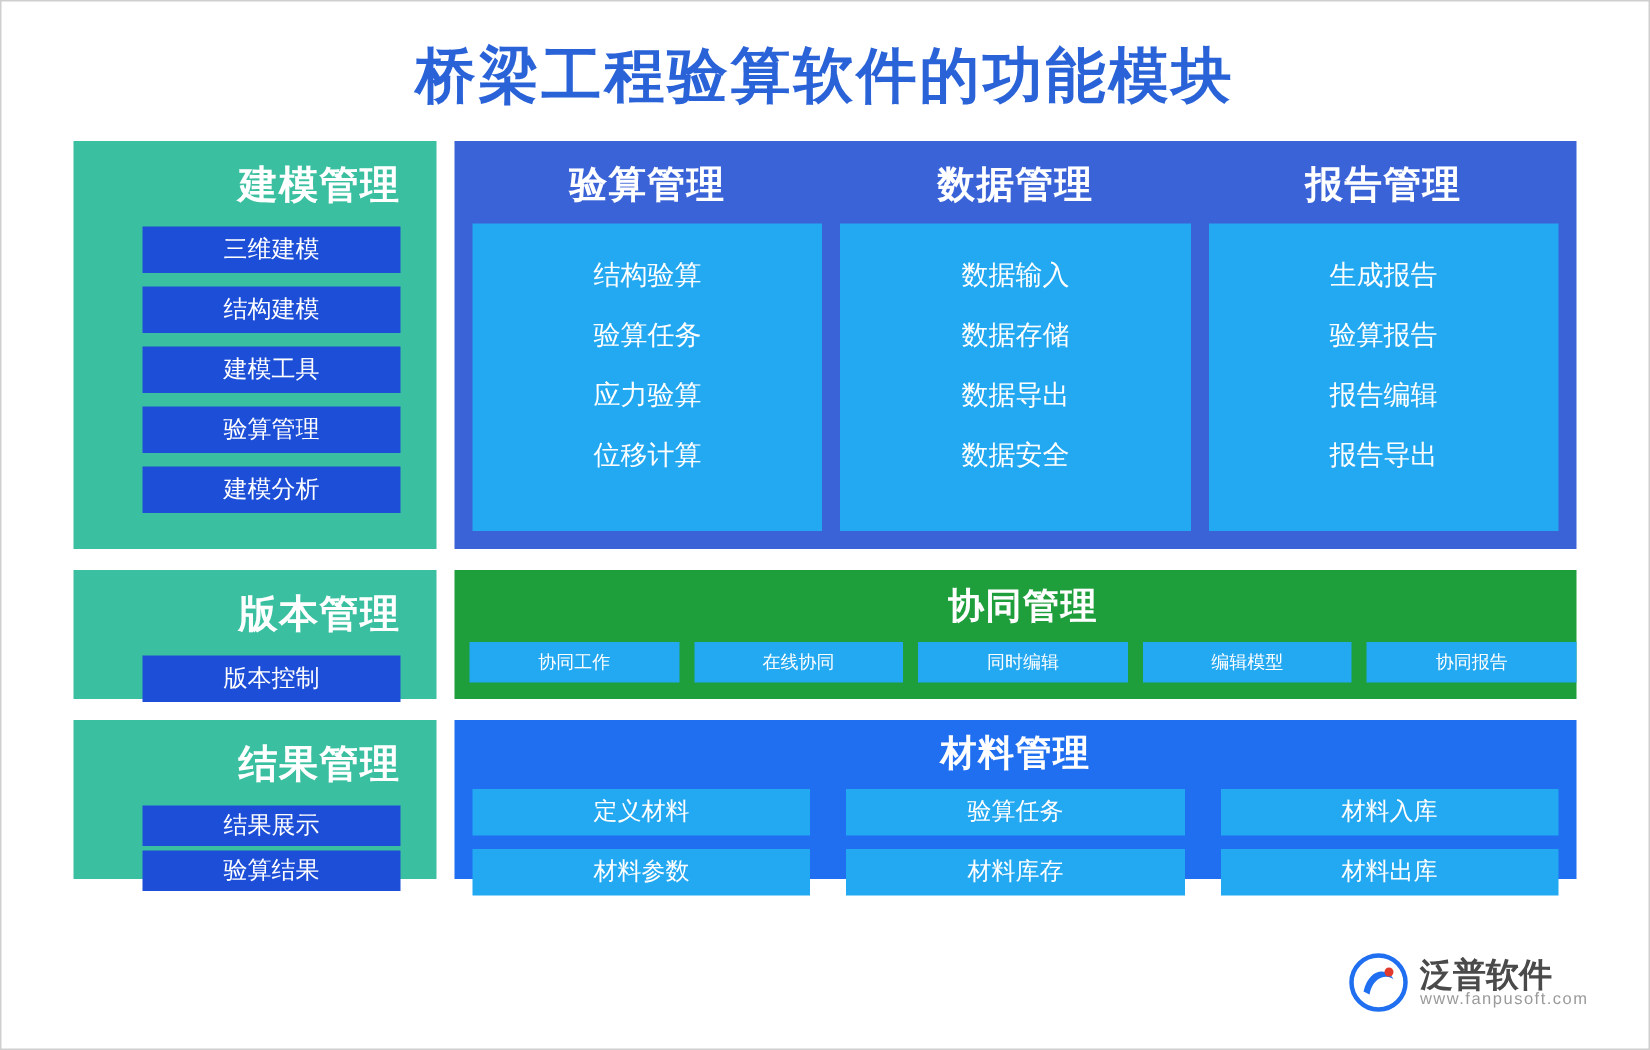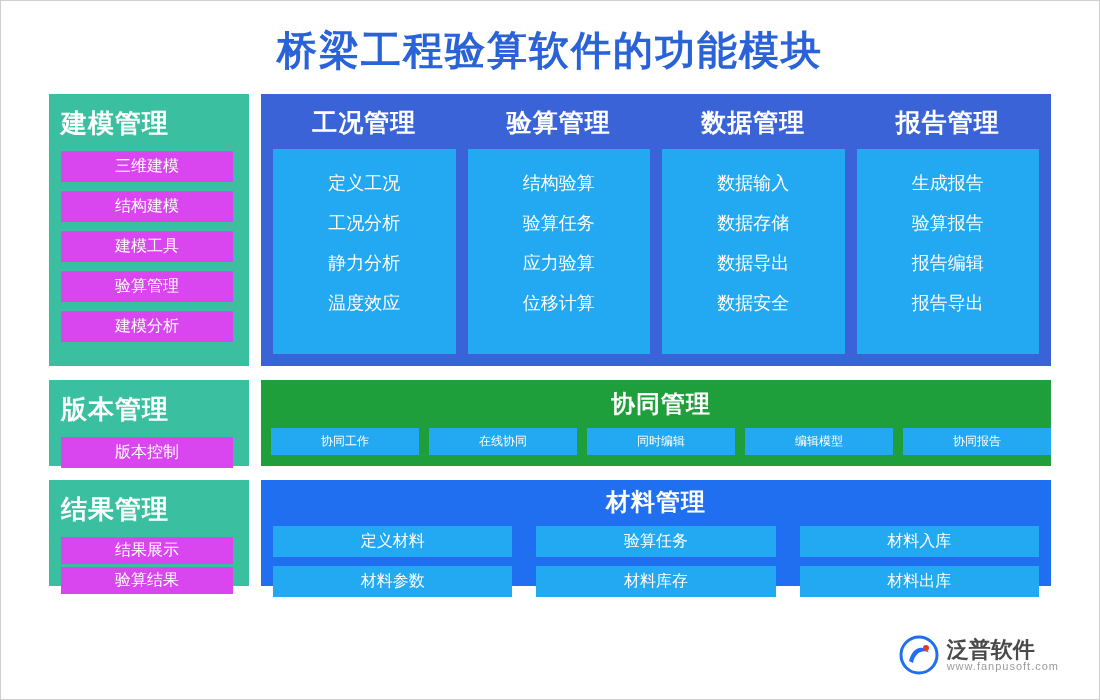--- a/index.html
+++ b/index.html
@@ -23,33 +23,33 @@
   }
 
   
   .row{display:flex;align-items:stretch;}
   .row1{margin:16px 48px 0 48px;height:272px;}
   .row2{margin:14px 48px 0 48px;height:86px;}
   .row3{margin:14px 48px 0 48px;height:106px;}
 
   
   .left-card{
-    width:200px;
+    width:242px;
     box-sizing:border-box;
-    padding:6px 11px 10px 12px;
-    display:flex;flex-direction:column;align-items:flex-start;
+    padding:6px 24px 10px 12px;
+    display:flex;flex-direction:column;align-items:flex-end;
   }
   .teal{background:#3ac0a0;}
   .left-title{
     color:#ffffff;font-size:26px;font-weight:bold;
     font-family:"Liberation Serif", serif;
     margin:6px 0 10px 0;letter-spacing:1px;
   }
   .chip{
-    background:#d946ef;color:#ffffff;
+    background:#1d4ed8;color:#ffffff;
     font-size:16px;
     width:172px;text-align:center;
     padding:5px 0;margin-bottom:9px;
     font-family:"Liberation Serif", serif;
   }
   .chip.tight{margin-bottom:3px;padding:3px 0;}
 
   
   .blue-panel{
     flex:1;margin-left:12px;
@@ -136,29 +136,20 @@
     <div class="left-title">建模管理</div>
     <div class="chip">三维建模</div>
     <div class="chip">结构建模</div>
     <div class="chip">建模工具</div>
     <div class="chip">验算管理</div>
     <div class="chip">建模分析</div>
   </div>
 
   <div class="blue-panel">
 
-    <div class="col">
-      <div class="col-title">工况管理</div>
-      <div class="col-body">
-        <div class="col-item">定义工况</div>
-        <div class="col-item">工况分析</div>
-        <div class="col-item">静力分析</div>
-        <div class="col-item">温度效应</div>
-      </div>
-    </div>
 
     <div class="col">
       <div class="col-title">验算管理</div>
       <div class="col-body">
         <div class="col-item">结构验算</div>
         <div class="col-item">验算任务</div>
         <div class="col-item">应力验算</div>
         <div class="col-item">位移计算</div>
       </div>
     </div>

